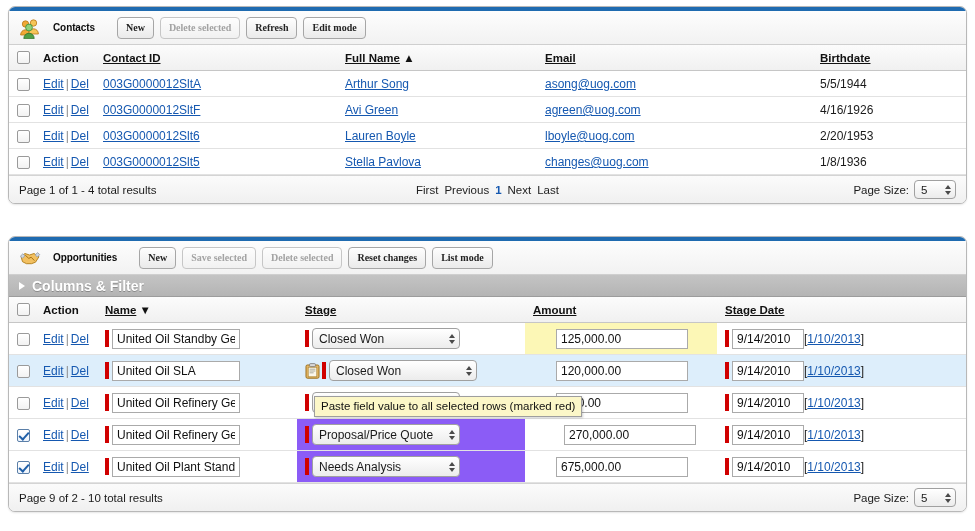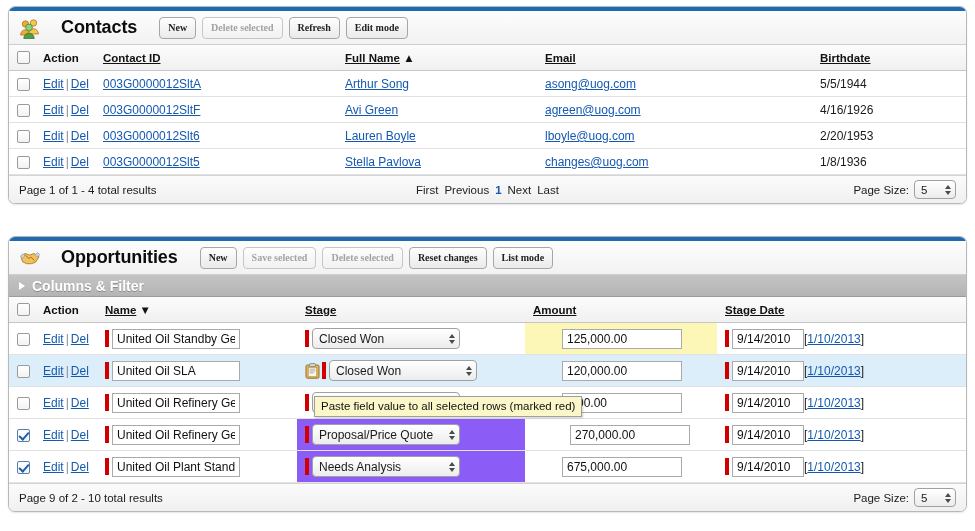--- a/index.html
+++ b/index.html
@@ -37,24 +37,24 @@
   .panel-head {
     height: 34px;
     background: linear-gradient(#fdfdfd, #f2f2f2);
     border-bottom: 1px solid #cfcfcf;
     display: flex;
     align-items: center;
     padding: 0 10px;
     box-sizing: border-box;
   }
   .panel-title {
-    font-size: 18px;
+    font-size: 10px;
     font-weight: bold;
     color: #0c0c0c;
-    margin-left: 20px;
+    margin-left: 12px;
     letter-spacing: -0.1px;
   }
   .head-buttons {
     display: flex;
     gap: 6px;
     margin-left: 22px;
   }
 
   
   .btn {
@@ -222,21 +222,21 @@
     background: #ffffff;
     height: 20px;
     box-sizing: border-box;
     font-family: "Liberation Sans", sans-serif;
     font-size: 12px;
     color: #111;
     padding: 0 4px;
     vertical-align: middle;
   }
   .tin.name { width: 128px; }
-  .tin.amount { width: 120px; }
+  .tin.amount { width: 132px; }
   .tin.date { width: 72px; }
 
   
   .mark {
     display: inline-block;
     width: 4px;
     height: 17px;
     background: #d00000;
     vertical-align: middle;
     margin-right: 3px;

